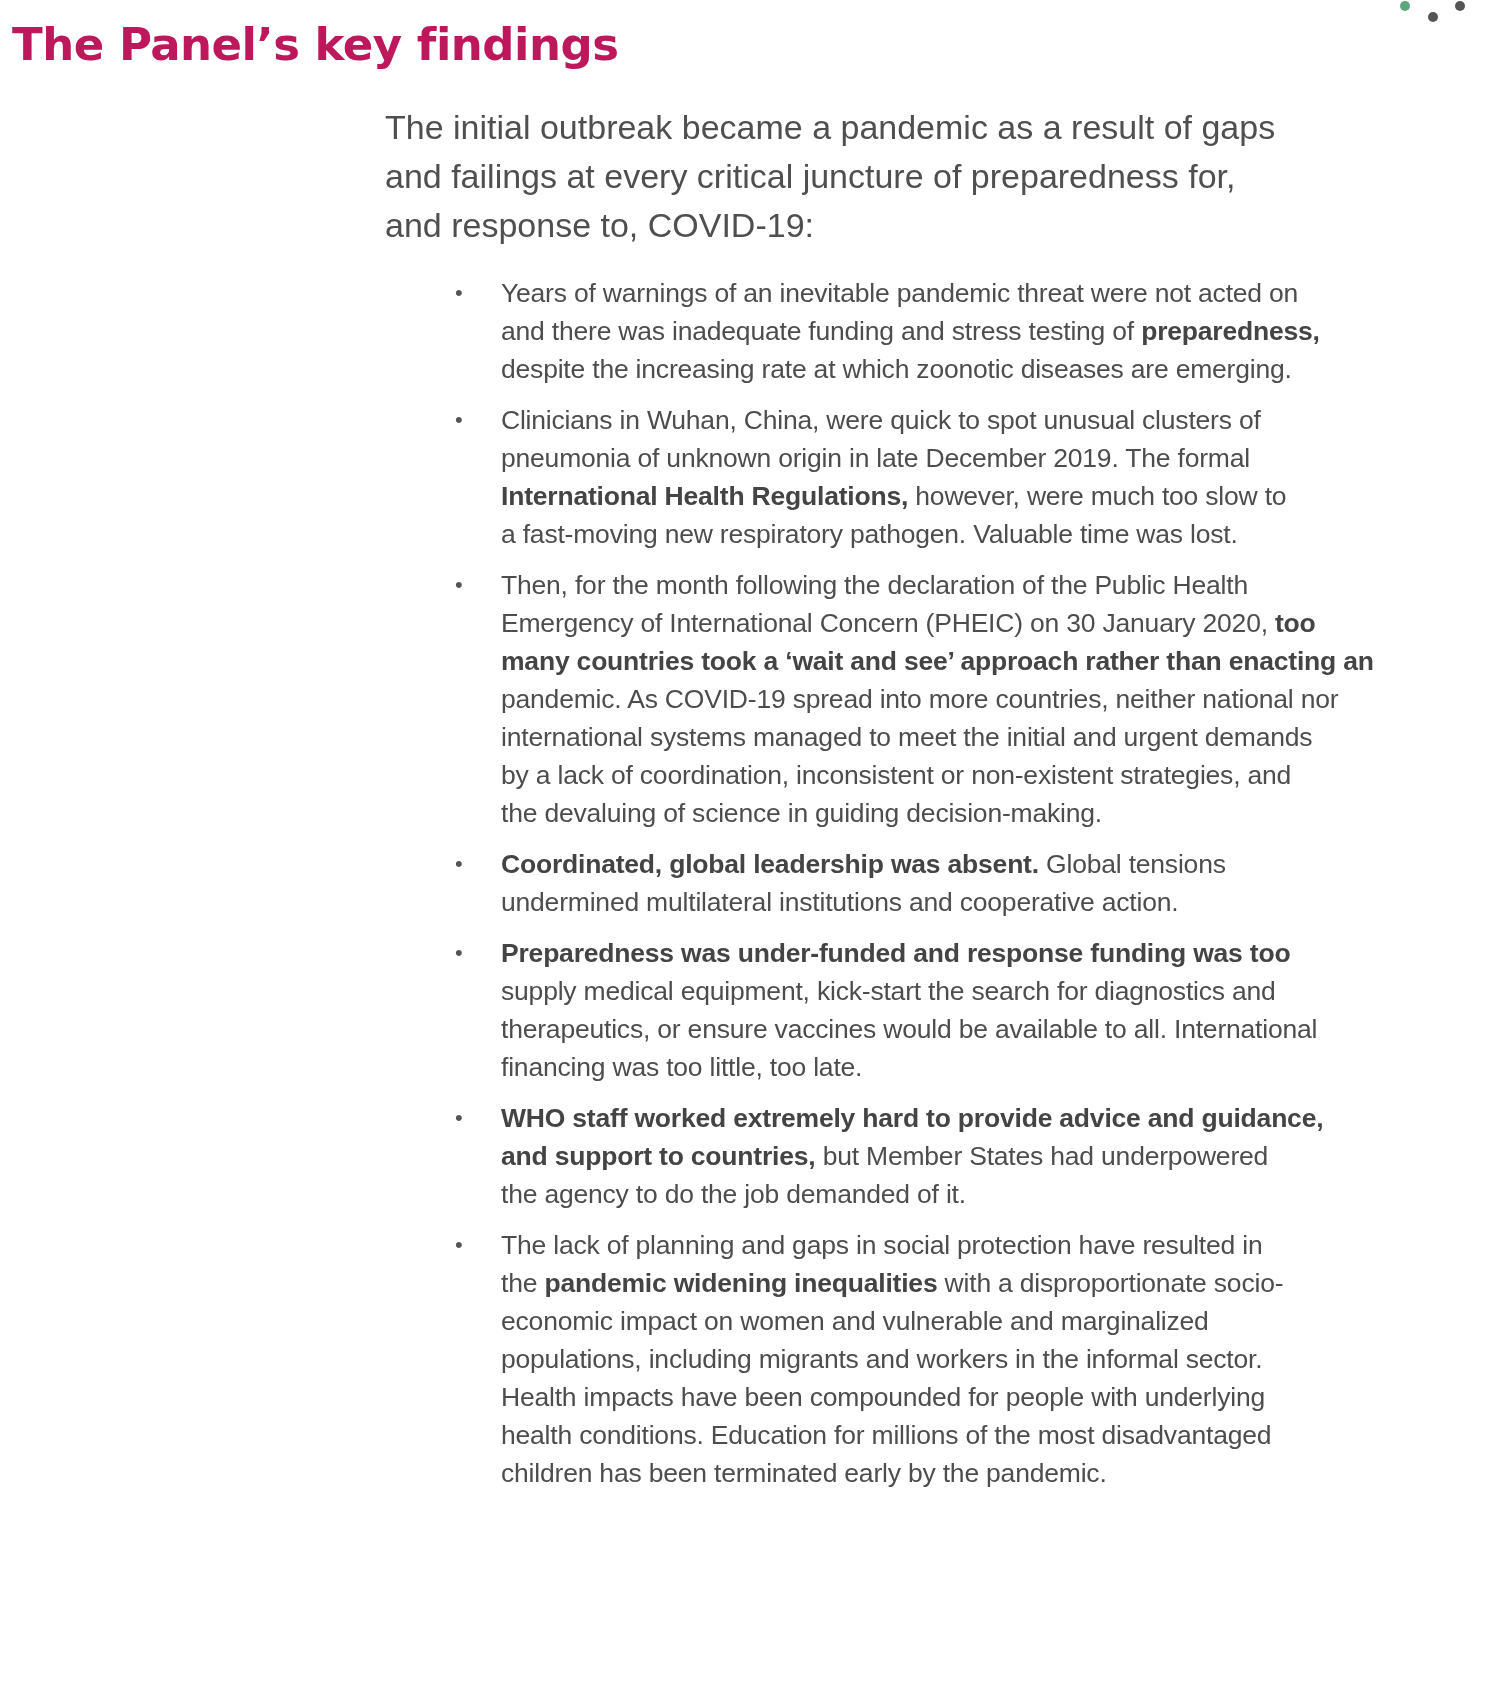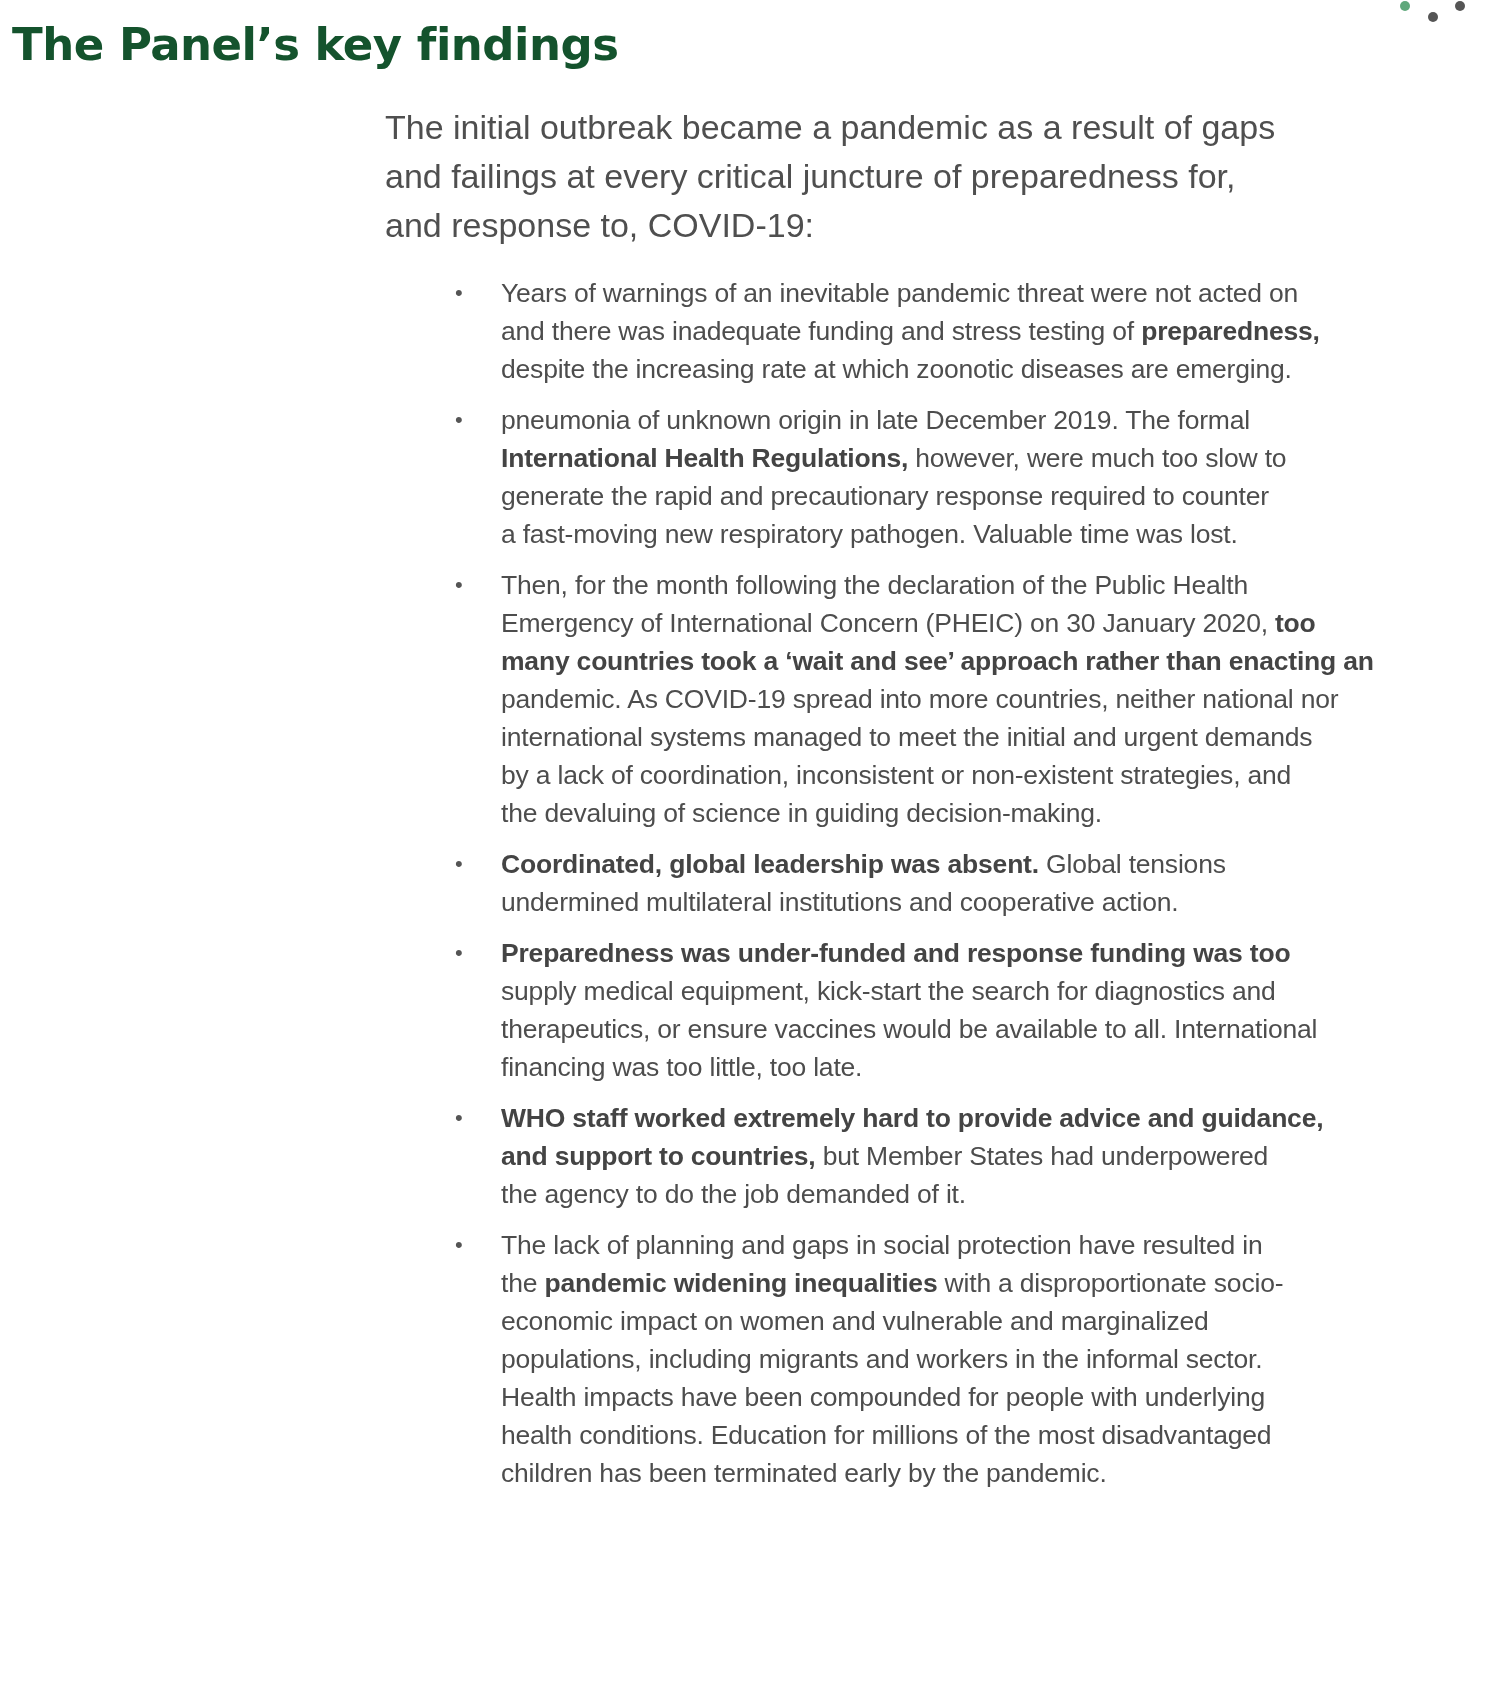--- a/index.html
+++ b/index.html
@@ -28,21 +28,21 @@
   }
   .bullet {
     position: absolute; left: 0; top: 0; font-size: 22px; color: #555;
   }
   .line { display: block; white-space: nowrap; }
   b { font-weight: bold; color: #444; }
 </style>
 </head>
 <body>
 
-<h1 class="title" style="color: #14532d;">The Panel’s key findings</h1>
+<h1 class="title" style="color: #be185d;">The Panel’s key findings</h1>
 
 <div class="dots">
   <span class="dot" style="left: 0px; top: 1px; background: rgb(95, 168, 123);"></span>
   <span class="dot" style="left: 28px; top: 12px; background: rgb(85, 85, 85);"></span>
   <span class="dot" style="left: 55px; top: 1px; background: rgb(85, 85, 85);"></span>
 </div>
 
 <h2 class="intro">
   <span class="line">The initial outbreak became a pandemic as a result of gaps</span>
   <span class="line">and failings at every critical juncture of preparedness for,</span>
@@ -51,23 +51,23 @@
 
 <ul class="findings" id="findings">
     <li class="finding">
       <span class="bullet">•</span>
       <span class="line"><span style="white-space: pre;">Years of warnings of an inevitable pandemic threat were not acted on</span></span>
       <span class="line"><span style="white-space: pre;">and there was inadequate funding and stress testing of </span><b style="white-space: pre;">preparedness,</b></span>
       <span class="line"><span style="white-space: pre;">despite the increasing rate at which zoonotic diseases are emerging.</span></span>
     </li>
     <li class="finding">
       <span class="bullet">•</span>
+      <span class="line"><span style="white-space: pre;">Clinicians in Wuhan, China, were quick to spot unusual clusters of</span></span>
       <span class="line"><span style="white-space: pre;">pneumonia of unknown origin in late December 2019. The formal</span></span>
       <span class="line"><b style="white-space: pre;">International Health Regulations,</b><span style="white-space: pre;"> however, were much too slow to</span></span>
-      <span class="line"><span style="white-space: pre;">generate the rapid and precautionary response required to counter</span></span>
       <span class="line"><span style="white-space: pre;">a fast-moving new respiratory pathogen. Valuable time was lost.</span></span>
     </li>
     <li class="finding">
       <span class="bullet">•</span>
       <span class="line"><span style="white-space: pre;">Then, for the month following the declaration of the Public Health</span></span>
       <span class="line"><span style="white-space: pre;">Emergency of International Concern (PHEIC) on 30 January 2020, </span><b style="white-space: pre;">too</b></span>
       <span class="line"><b style="white-space: pre;">many countries took a ‘wait and see’ approach rather than enacting an</b></span>
       <span class="line"><span style="white-space: pre;">pandemic. As COVID-19 spread into more countries, neither national nor</span></span>
       <span class="line"><span style="white-space: pre;">international systems managed to meet the initial and urgent demands</span></span>
       <span class="line"><span style="white-space: pre;">by a lack of coordination, inconsistent or non-existent strategies, and</span></span>

